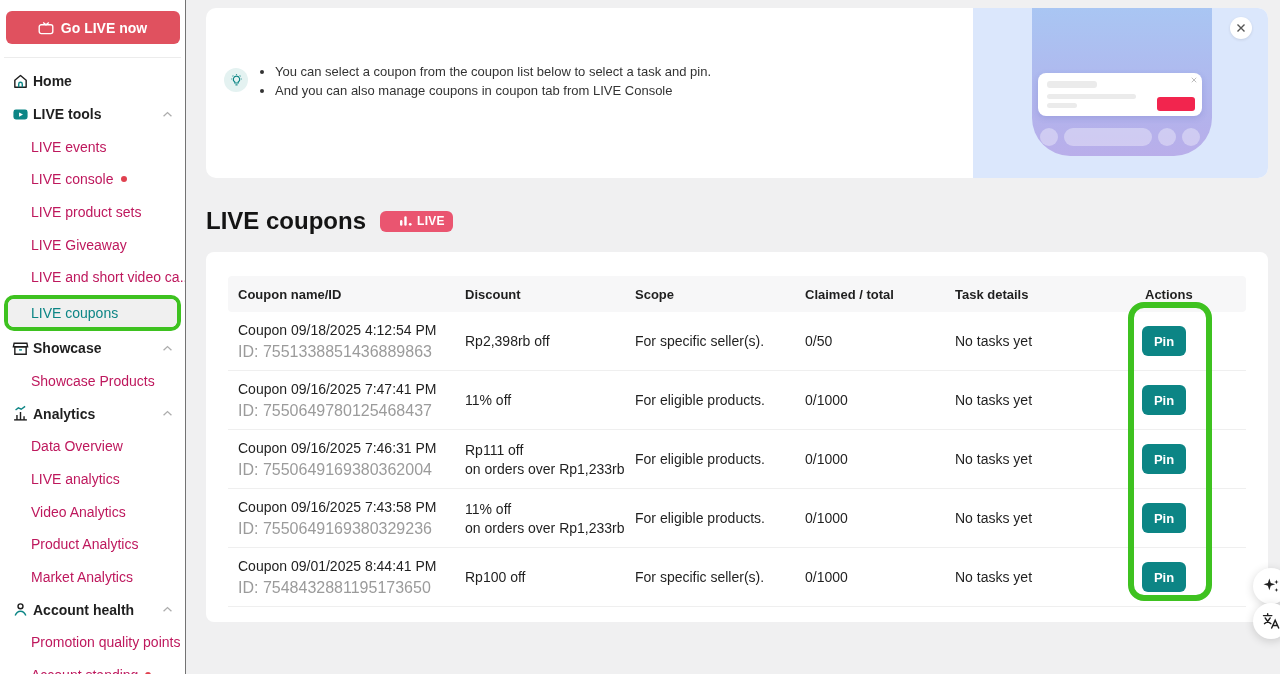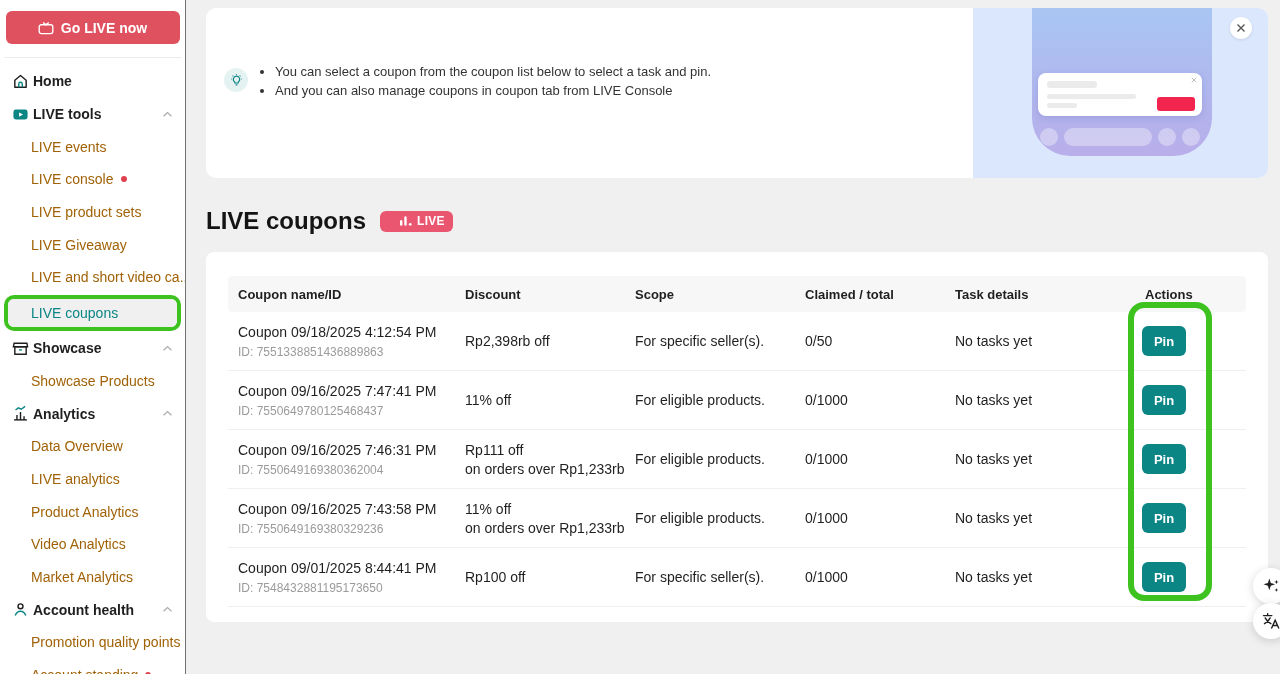--- a/index.html
+++ b/index.html
@@ -14,21 +14,21 @@
   .go-live { display:flex; align-items:center; justify-content:center; gap:7px;
              width:174px; height:33px; margin:0 auto; border:none; border-radius:6px;
              background:var(--go-live-red,#E0515F); color:#fff; font-size:14px;
              font-weight:700; font-family:inherit; cursor:pointer; }
   .sb-divider { height:1px; background:#ececec; margin:13px 4px 7px; }
   .nav-item { height:32.7px; display:flex; align-items:center; padding:0 12px; cursor:pointer; }
   .nav-icon { width:17px; height:17px; margin-right:2px; display:flex; align-items:center; justify-content:center; }
   .nav-label { font-size:14px; font-weight:600; color:#1f1f1f; margin-left:2px; flex:1; }
   .chevron { margin-left:auto; display:flex; opacity:.6; }
   .sub-item { height:32.7px; display:flex; align-items:center; padding-left:31px;
-              font-size:14px; color:#a16207; cursor:pointer; white-space:nowrap; }
+              font-size:14px; color:#be185d; cursor:pointer; white-space:nowrap; }
   .red-dot { width:6px; height:6px; border-radius:50%; background:#e0414f; margin-left:7px; flex:none; }
   .selected-wrap { margin:1px 4px; border:4px solid var(--highlight-green,#3EC220);
                    border-radius:10px; }
   .sub-item.selected { height:28px; background:#f0f0f0; border-radius:6px;
                        color:var(--accent-teal,#0C8585); padding-left:23px; }
 
   
   .main { flex:1; padding:8px 12px 0 20px; position:relative; }
 
   .banner { position:relative; height:170px; background:#fff; border-radius:10px; }
@@ -69,21 +69,21 @@
 
   .table-card { position:relative; margin-top:16px; height:370px; background:#fff;
                 border-radius:8px; padding:24px 22px 21px; }
   .grid-row { display:grid; grid-template-columns:227px 170px 170px 150px 190px 111px; align-items:center; }
   .thead { height:36px; background:#f7f7f8; border-radius:4px; }
   .thead .cell { font-size:13px; font-weight:600; color:#1f1f1f; }
   .cell { padding-left:10px; }
   .trow { height:59px; border-bottom:1px solid #efefef; font-size:14px; color:#1f1f1f; }
   .trow:last-child { border-bottom:none; }
   .cname { font-size:14px; color:#1f1f1f; margin-bottom:5px; }
-  .cid { font-size:12px; color:#9b9b9b; }
+  .cid { font-size:16px; color:#9b9b9b; }
   .d2 { margin-top:3px; }
   .d2:empty { display:none; }
   .actions-cell { padding-left:7px; }
   .pin { width:44px; height:30px; border:none; border-radius:6px; cursor:pointer;
          background:var(--accent-teal,#0C8585); color:#fff; font-size:13px;
          font-weight:700; font-family:inherit; }
   .green-box-pins { position:absolute; left:922px; top:50px; width:84px; height:299px;
                     border:6px solid var(--highlight-green,#3EC220); border-radius:16px;
                     pointer-events:none; }
 
@@ -195,24 +195,24 @@
             </svg>
         </span>
       </div>
       <div class="sub-item">
         <span>Data Overview</span>
       </div>
       <div class="sub-item">
         <span>LIVE analytics</span>
       </div>
       <div class="sub-item">
+        <span>Video Analytics</span>
+      </div>
+      <div class="sub-item">
         <span>Product Analytics</span>
-      </div>
-      <div class="sub-item">
-        <span>Video Analytics</span>
       </div>
       <div class="sub-item">
         <span>Market Analytics</span>
       </div>
 
       <div class="nav-item">
         <span class="nav-icon">
           <svg width="17" height="17" viewBox="0 0 24 24" fill="none" stroke-width="2">
             <circle cx="12" cy="7.5" r="3.5" stroke="#1f1f1f"></circle>
             <path d="M4.5 20.5c1.6-4.2 4.3-6 7.5-6s5.9 1.8 7.5 6" stroke="#0C8585"></path>

